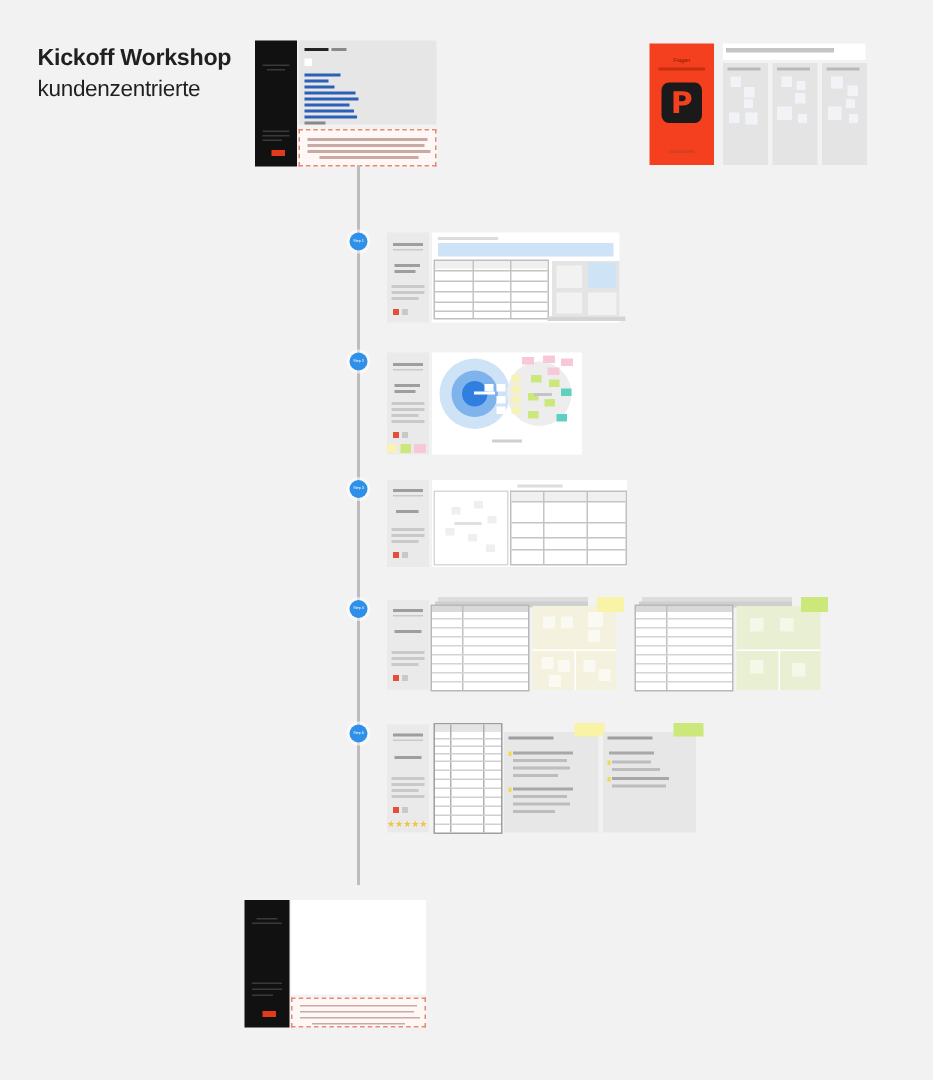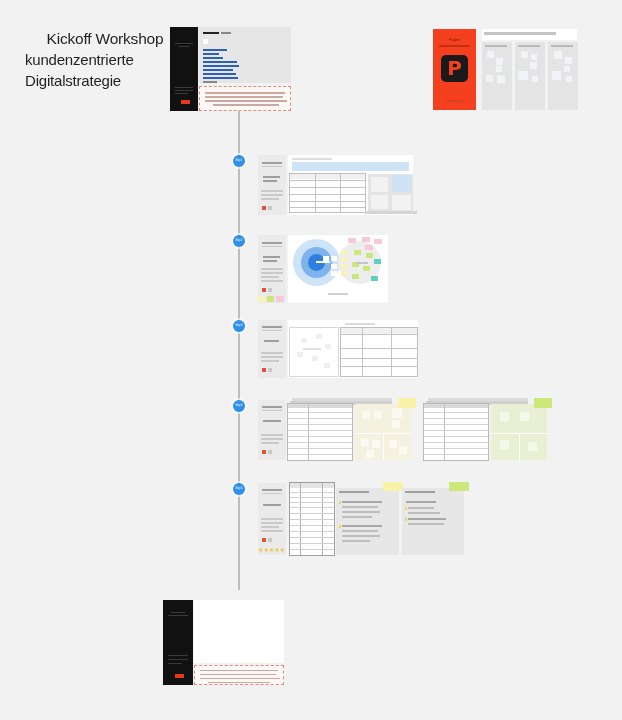--- a/index.html
+++ b/index.html
@@ -8,21 +8,21 @@
     background:#F2F2F2;
     font-family:"Liberation Sans", sans-serif;
     color:#221F1F;
     overflow:hidden;
     position:relative;
   }
   .stage{position:absolute;left:0;top:0;width:622px;height:720px;}
 
   
   .headline{position:absolute;left:25px;top:28px;width:160px;line-height:21px;}
-  .headline .t1{font-size:15.5px;font-weight:normal;letter-spacing:-.2px;display:block;text-align:center;}
+  .headline .t1{font-size:15.5px;font-weight:bold;letter-spacing:-.2px;display:block;}
   .headline .t2,.headline .t3,.headline .t4{font-size:15px;font-weight:400;display:block;letter-spacing:-.2px;}
 
   
   .tl-line{position:absolute;left:238px;top:110px;width:2px;height:480px;background:#BDBDBD;}
   .dot{position:absolute;width:12px;height:12px;border-radius:50%;
        background:#2E90E8;left:233px;box-shadow:0 0 0 2px rgba(255,255,255,.55);}
   .dot span{display:block;font-size:2.6px;color:#fff;text-align:center;line-height:12px;letter-spacing:-.1px;}
 
   
   .sl{position:absolute;background:#fff;}
@@ -70,21 +70,20 @@
   .ls-note .l{position:absolute;height:1.4px;background:#C9A9A2;}
 </style>
 </head>
 <body>
 
 <div class="stage">
 
   <div class="headline">
     <span class="t1">Kickoff Workshop</span>
     <span class="t2">kundenzentrierte</span>
-    <span class="t4">Digitalstrategie</span>
   </div>
 
   <div>
     <div class="s0-black">
       <div class="ln" style="top:16px"></div>
       <div class="ln" style="top:19px;width:12px;left:8px"></div>
       <div class="ln" style="top:60px"></div>
       <div class="ln" style="top:63px"></div>
       <div class="ln" style="top:66px;width:13px"></div>
       <div class="sq"></div>

